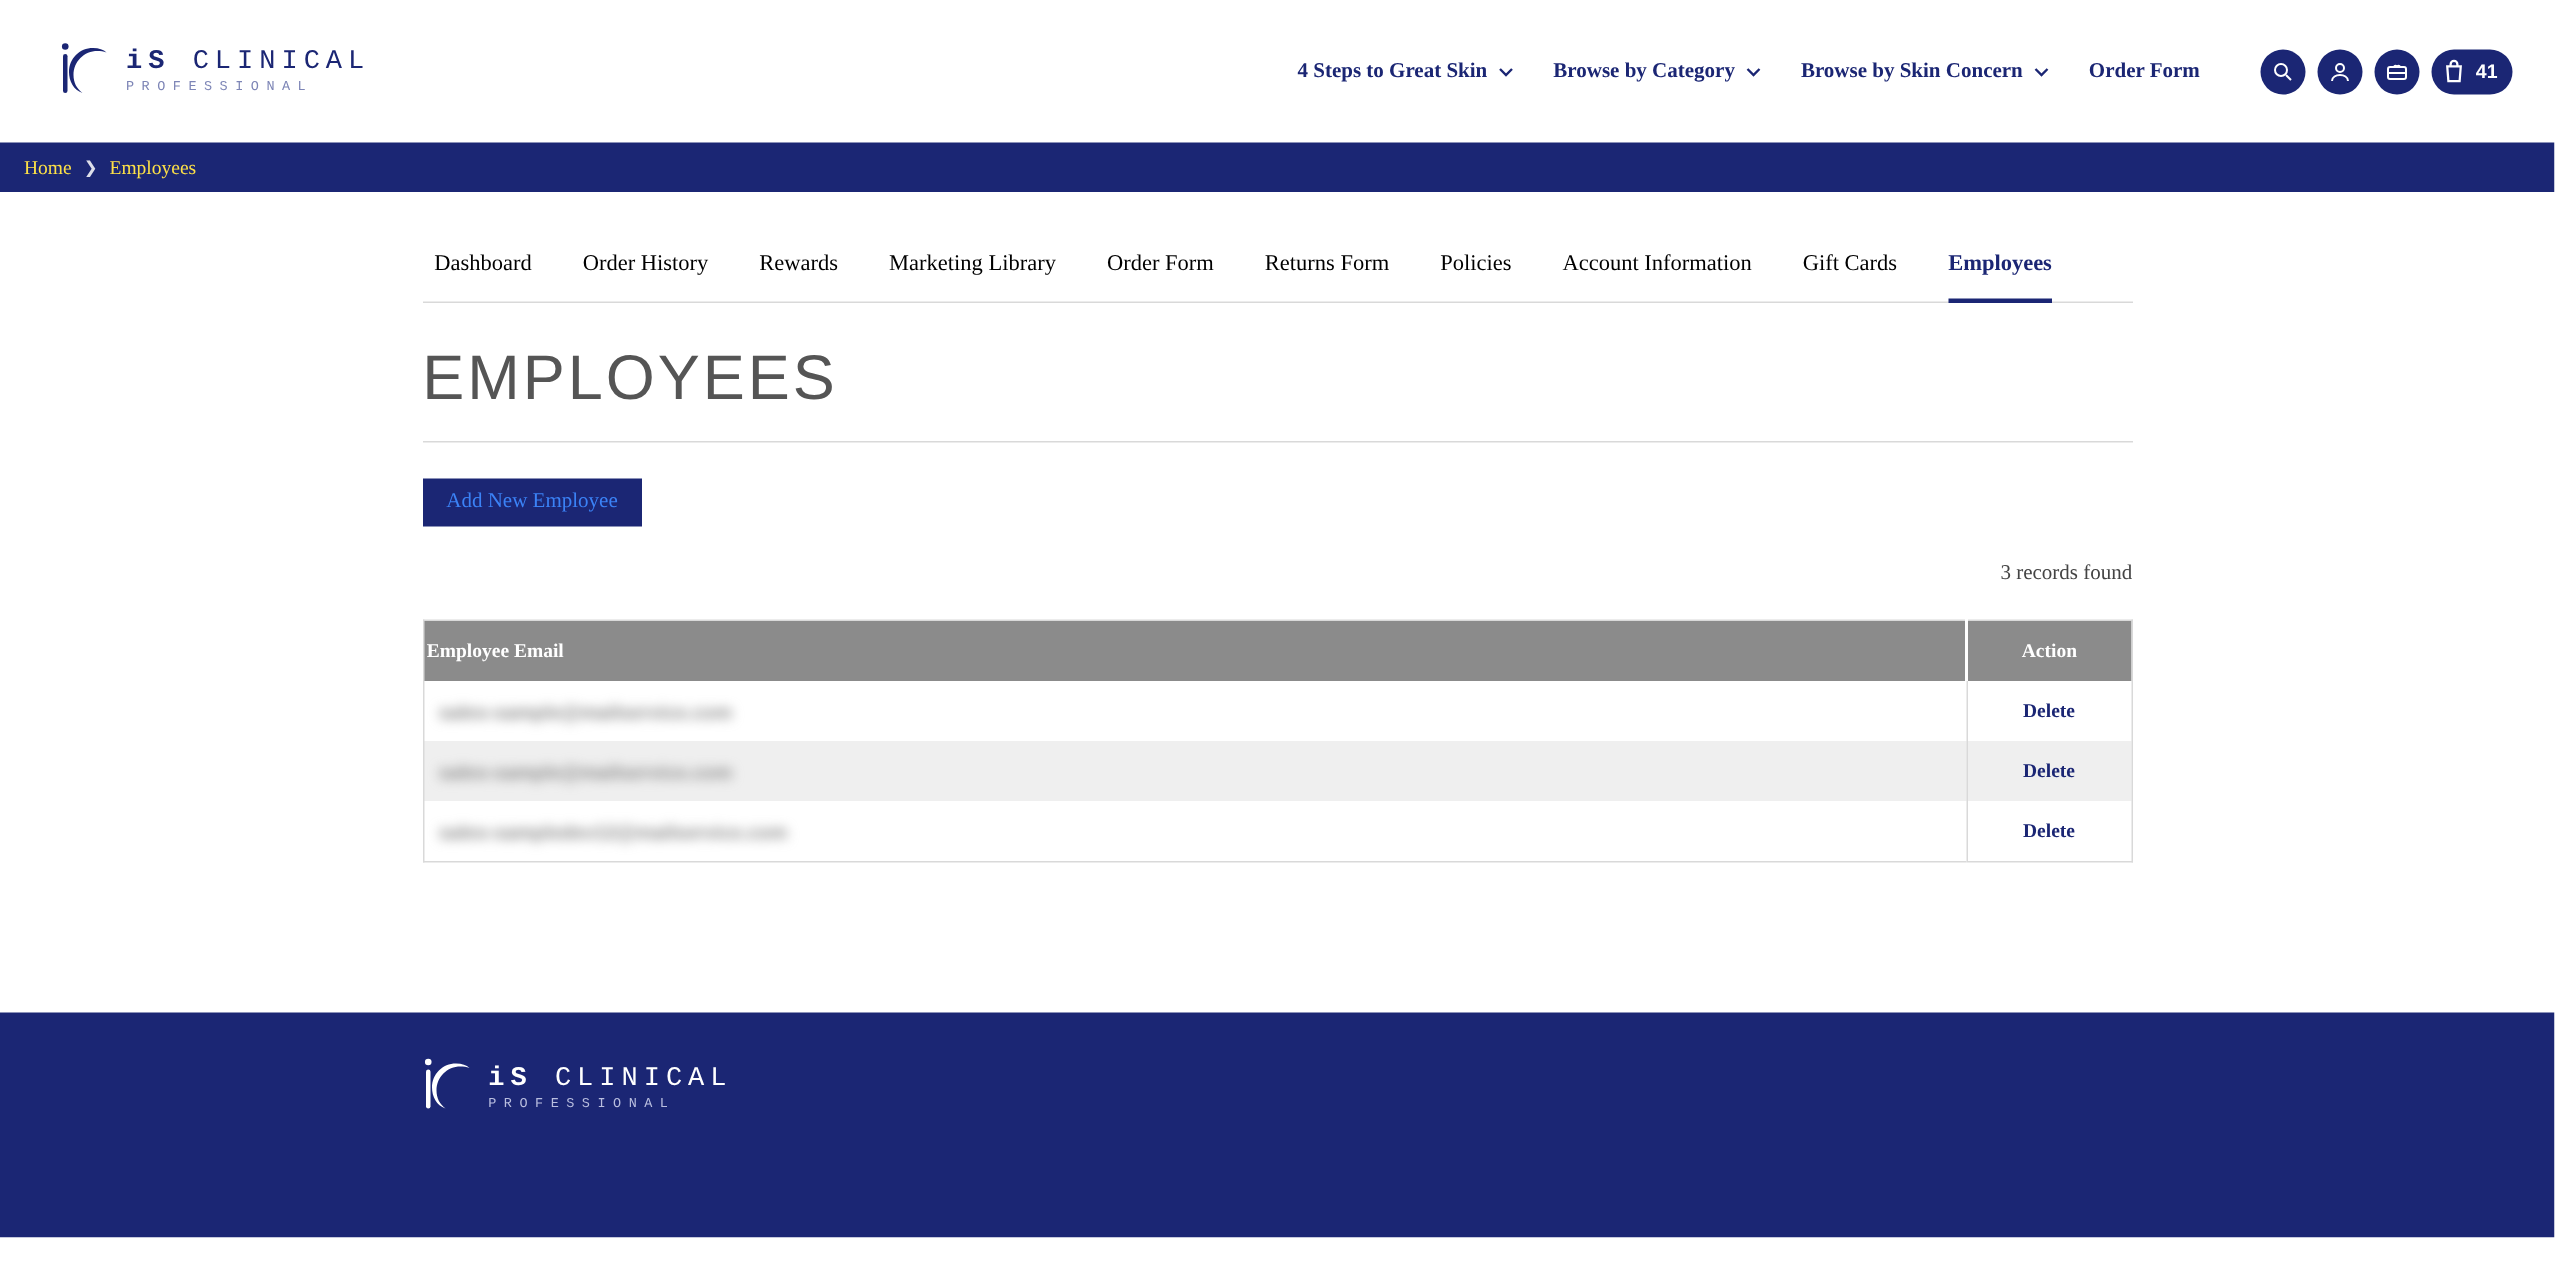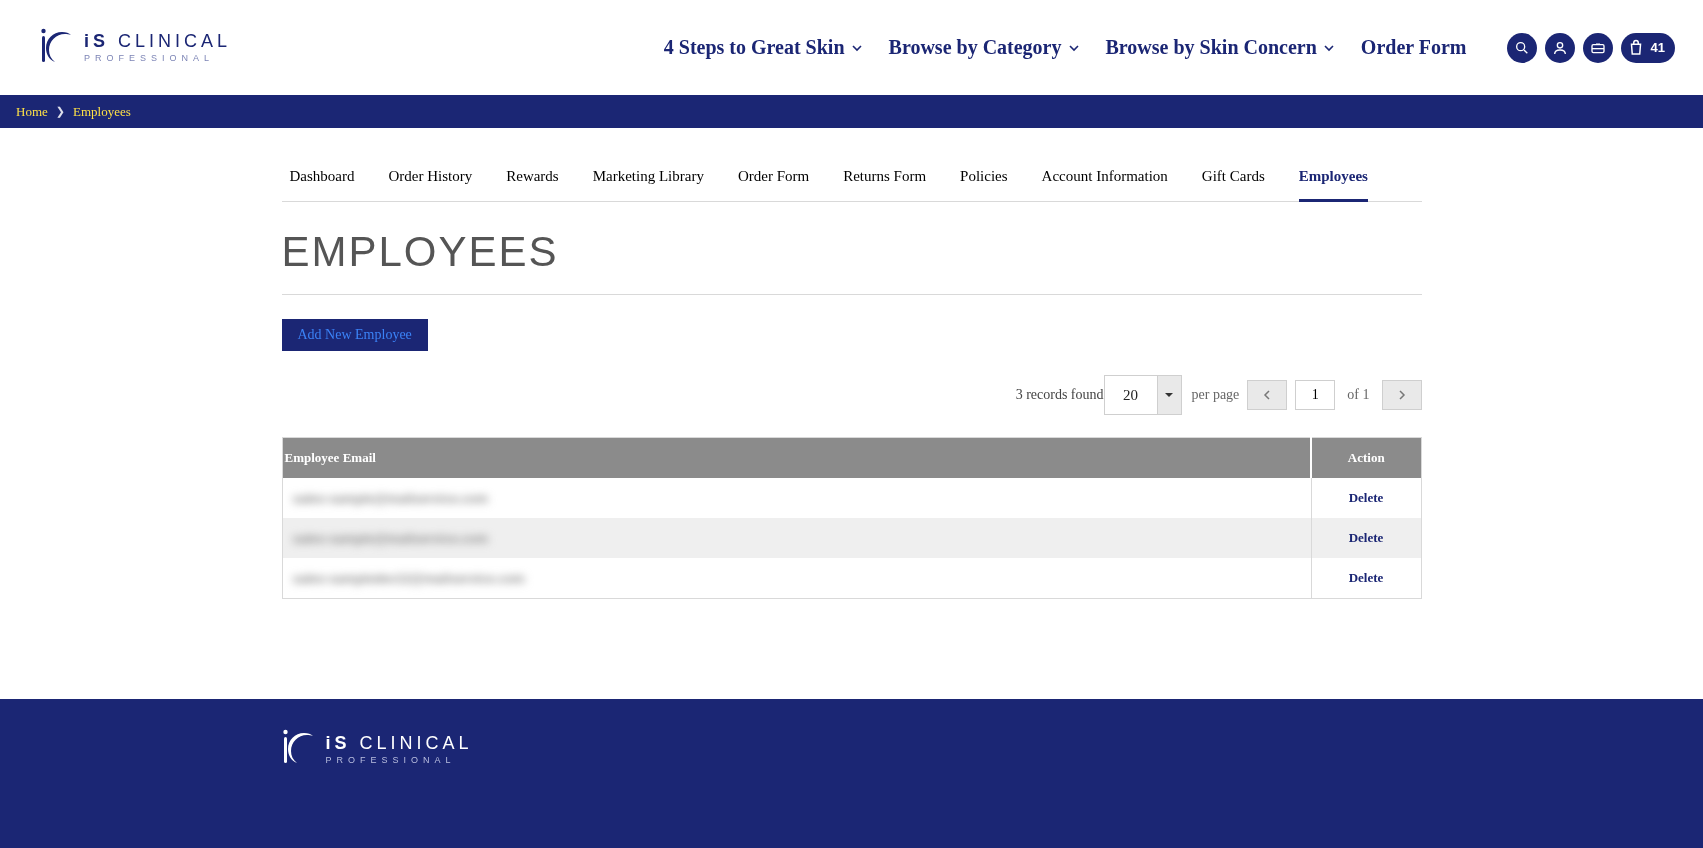--- a/index.html
+++ b/index.html
@@ -30,39 +30,39 @@
     padding:0 28px 0 40px;
   }
   .logo{
     display:flex;
     align-items:center;
     gap:10px;
   }
   .logo .mark svg{display:block;}
   .logo .words{
     display:flex;flex-direction:column;line-height:1;
-    font-family:Liberation Sans, sans-serif;
+    font-family:Liberation Mono, monospace;
   }
   .logo .brand{
     font-size:18px;letter-spacing:4px;color:var(--navy);font-weight:400;
   }
   .logo .brand .is{font-weight:700;}
   .logo .sub{
     font-size:9px;letter-spacing:5px;color:#7d85b6;margin-top:4px;
   }
   .topnav{
     margin-left:auto;
     display:flex;
     align-items:center;
     gap:26px;
   }
   .nav-link{
     color:var(--navy);
     font-weight:700;
-    font-size:20px;
+    font-size:14px;
     cursor:pointer;
     display:flex;align-items:center;gap:6px;
   }
   .chev-down{width:12px;height:12px;}
   .icon-btns{display:flex;align-items:center;gap:8px;margin-left:14px;}
   .circle{
     width:30px;height:30px;border-radius:50%;
     background:var(--navy);display:flex;align-items:center;justify-content:center;
     cursor:pointer;
   }
@@ -300,47 +300,20 @@
   </div>
 
   <h1 class="page-title">EMPLOYEES</h1>
   <hr class="hr">
 
   <button class="btn-primary">Add New Employee</button>
 
 
   <div class="pager-row">
     <div class="records-found">3 records found</div>
-    <div class="pager-controls">
-      <div class="per-page-wrap">
-        <div class="per-page-select">
-          <div class="per-page-val">20</div>
-          <div class="per-page-caret">
-            <svg width="10" height="10" viewBox="0 0 10 10">
-                <path d="M1 3l4 4 4-4Z" fill="#333"></path>
-              </svg>
-          </div>
-        </div>
-        <span class="per-page-label">per page</span>
-      </div>
-      <div class="pg-btn">
-        <svg width="10" height="10" viewBox="0 0 10 10">
-            <path d="M7 1L3 5l4 4" stroke="#777" stroke-width="1.5" fill="none"></path>
-          </svg>
-      </div>
-      <input class="pg-input" value="1" style="">
-      <span class="pg-of">
-        <span>of</span> <span>1</span>
-      </span>
-      <div class="pg-btn">
-        <svg width="10" height="10" viewBox="0 0 10 10">
-            <path d="M3 1l4 4-4 4" stroke="#777" stroke-width="1.5" fill="none"></path>
-          </svg>
-      </div>
-    </div>
   </div>
 
   <table class="emp">
     <thead>
       <tr>
         <th>Employee Email</th>
         <th class="action">Action</th>
       </tr>
     </thead>
     <tbody>

